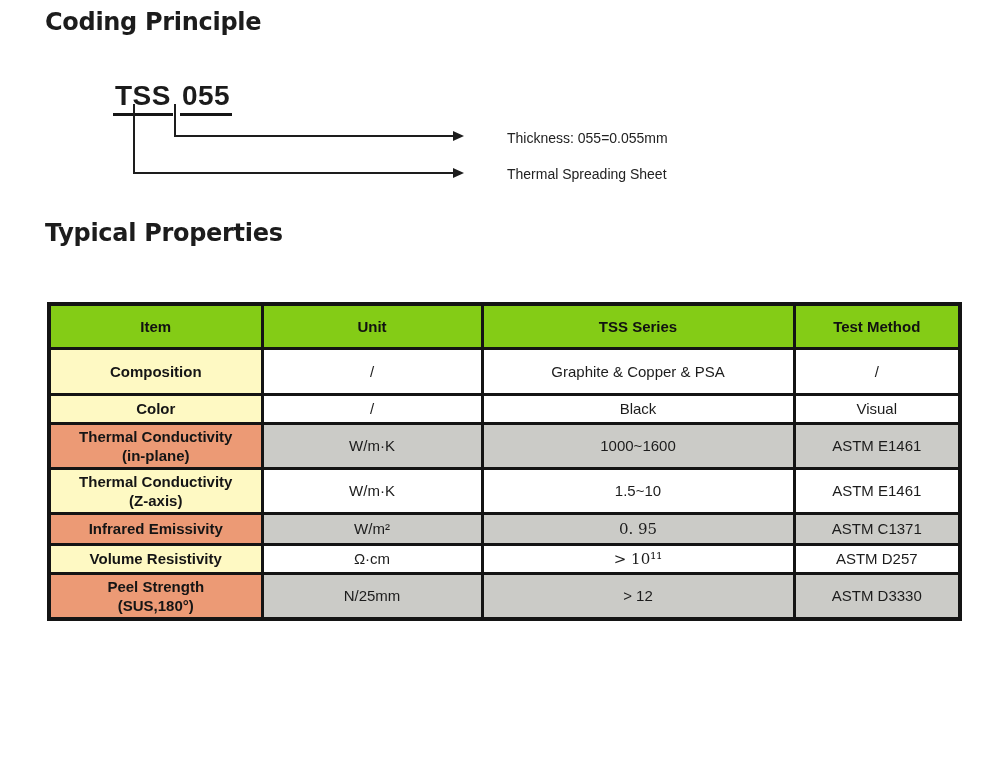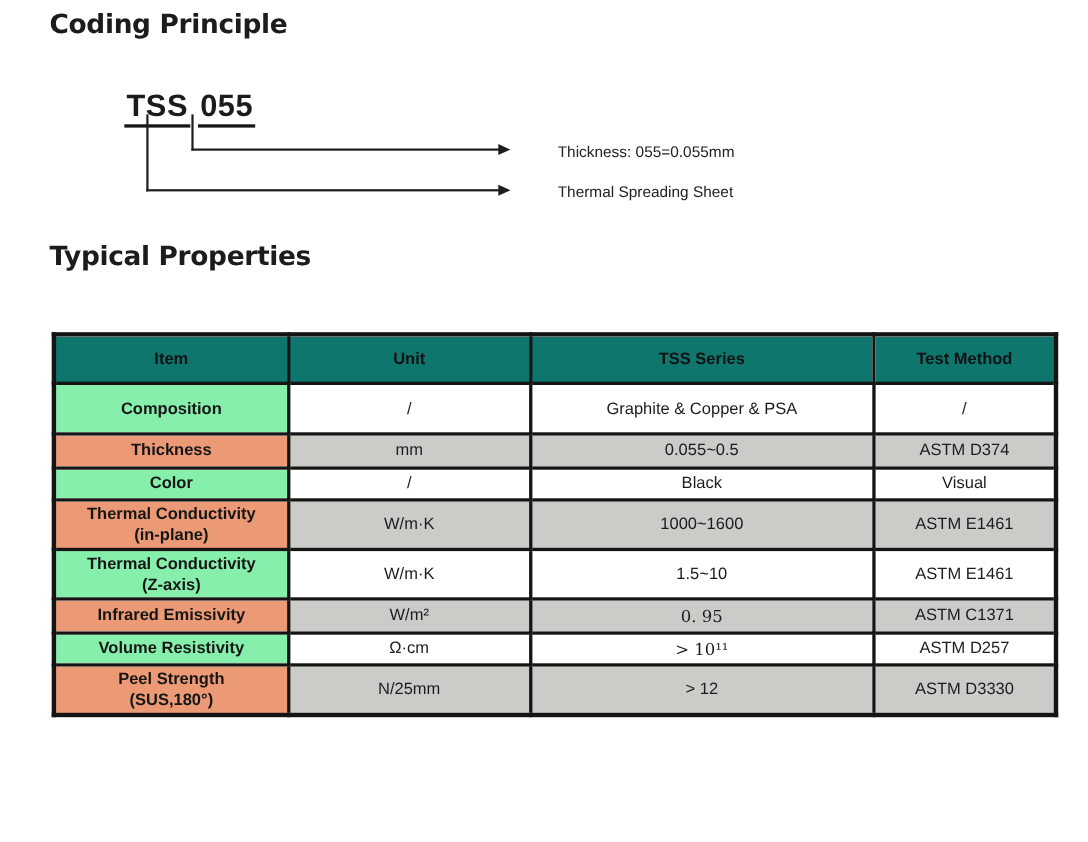--- a/index.html
+++ b/index.html
@@ -74,34 +74,34 @@
     border: 4px solid #141414;
   }
   #properties-table th, #properties-table td {
     border: 3px solid #141414;
     text-align: center;
     vertical-align: middle;
     padding: 2px 4px;
     overflow: hidden;
   }
   #properties-table th {
-    background: #0f766e;
+    background: #84cc16;
     font-size: 15px;
     font-weight: bold;
     color: #111111;
   }
   td.item-cell {
     font-weight: bold;
     font-size: 15px;
     color: #151515;
     white-space: pre-line;
     line-height: 19px;
   }
   td.data-cell { font-size: 15px; color: #1c1c1c; }
-  tr.r-light td.item-cell { background: #86efac; }
+  tr.r-light td.item-cell { background: #fef9c3; }
   tr.r-light td.data-cell { background: #ffffff; }
   tr.r-shade td.item-cell { background: #EC9A75; }
   tr.r-shade td.data-cell { background: #CBCBC7; }
   td.serif {
     font-family: "DejaVu Serif", serif;
     font-size: 15px;
     margin-left: 36px;
   }
 </style>
 </head>
@@ -140,26 +140,20 @@
       <th>Test Method</th>
     </tr>
   </thead>
   <tbody>
     <tr class="r-light" style="height:46px">
       <td class="item-cell">Composition</td>
       <td class="data-cell">/</td>
       <td class="data-cell">Graphite &amp; Copper &amp; PSA</td>
       <td class="data-cell">/</td>
     </tr>
-    <tr class="r-shade" style="height:31px">
-      <td class="item-cell">Thickness</td>
-      <td class="data-cell">mm</td>
-      <td class="data-cell">0.055~0.5</td>
-      <td class="data-cell">ASTM D374</td>
-    </tr>
     <tr class="r-light" style="height:29px">
       <td class="item-cell">Color</td>
       <td class="data-cell">/</td>
       <td class="data-cell">Black</td>
       <td class="data-cell">Visual</td>
     </tr>
     <tr class="r-shade" style="height:45px">
       <td class="item-cell">Thermal Conductivity
 (in-plane)</td>
       <td class="data-cell">W/m·K</td>

